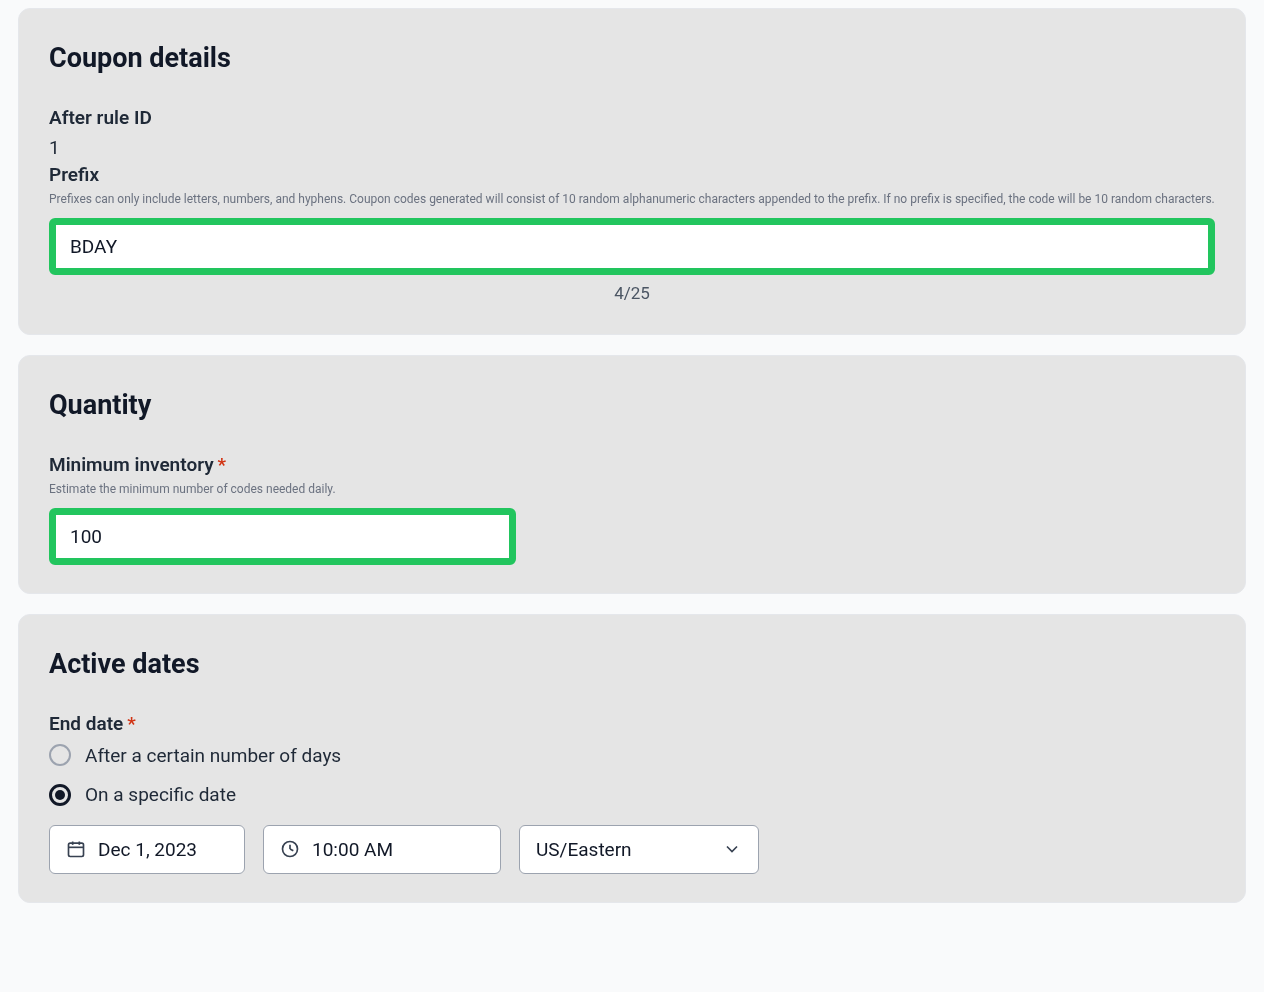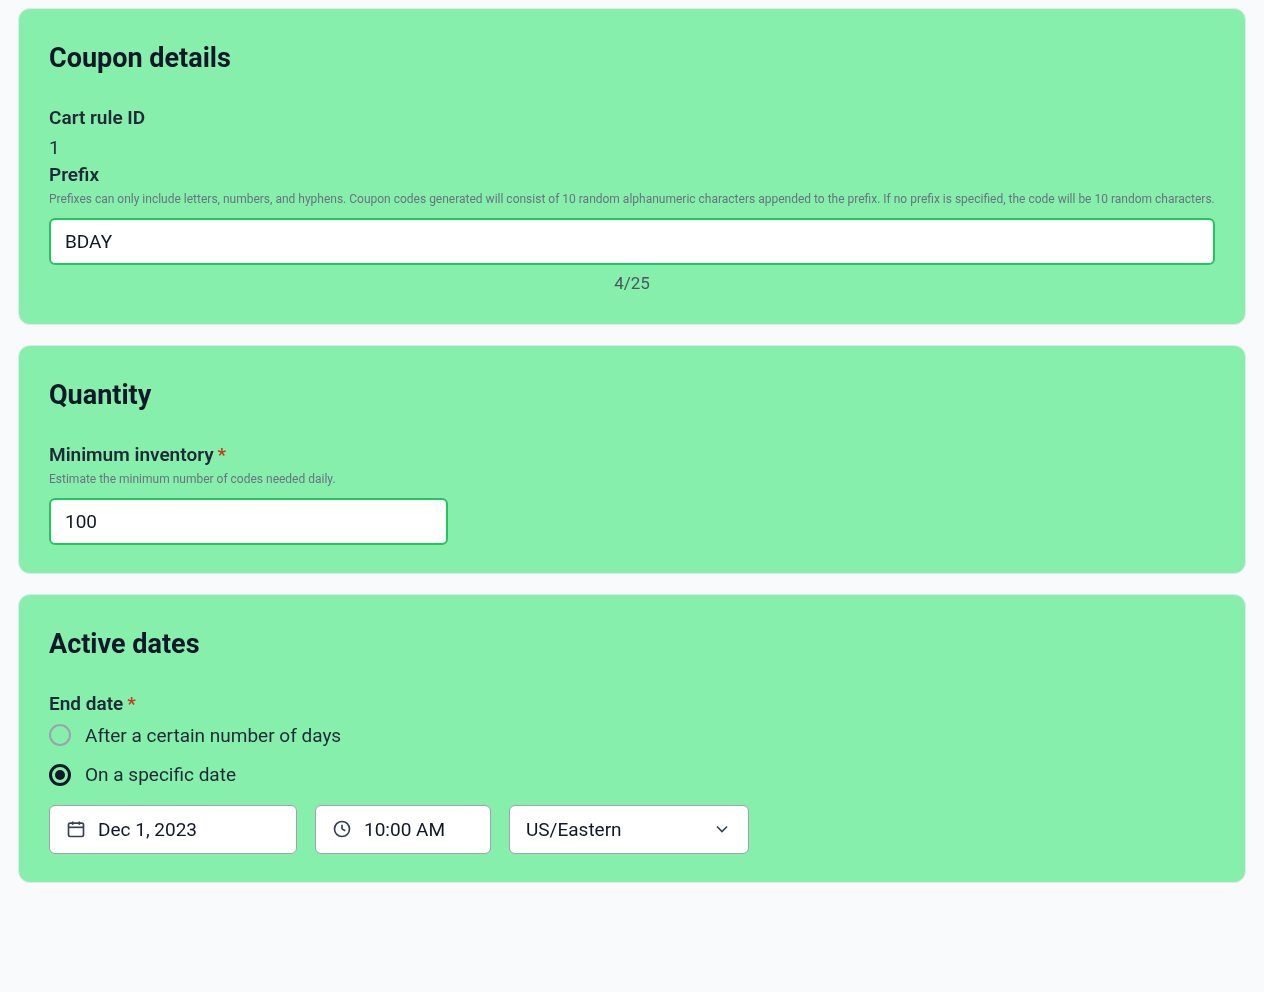--- a/index.html
+++ b/index.html
@@ -6,21 +6,21 @@
   body {
     font-family: -apple-system, BlinkMacSystemFont, "Segoe UI", Roboto, Helvetica, Arial, sans-serif;
     background: #f9fafb;
     color: #1f2937;
     padding: 8px 18px 30px;
     width: 1264px;
     font-size: 17px;
     line-height: 1.45;
   }
   .card {
-    background: #86efac;
+    background: #e5e5e5;
     border: 1px solid #e5e7eb;
     border-radius: 12px;
     padding: 30px 30px 28px;
     margin-bottom: 20px;
   }
   .card-title {
     font-size: 27px;
     font-weight: 700;
     color: #111827;
     margin-bottom: 26px;
@@ -40,30 +40,30 @@
   }
   .field-help {
     font-size: 12px;
     color: #6b7280;
     margin-top: 2px;
     margin-bottom: 10px;
   }
   .req { color: #d13212; margin-left: 4px; }
   .text-input {
     width: 100%;
-    border: 2px solid #22c55e;
+    border: 7px solid #22c55e;
     border-radius: 6px;
     padding: 10px 14px;
     font-size: 19px;
     color: #111827;
     font-family: inherit;
     outline: none;
     background: #fff;
   }
-  .text-input.narrow { width: 399px; }
+  .text-input.narrow { width: 467px; }
   .char-count {
     text-align: center;
     font-size: 17px;
     color: #4b5563;
     margin-top: 6px;
   }
   .radio-group { margin-top: 4px; }
   .radio-row {
     display: flex;
     align-items: center;
@@ -95,35 +95,35 @@
     gap: 12px;
     border: 1px solid #9ca3af;
     border-radius: 6px;
     padding: 10px 16px;
     font-size: 19px;
     color: #111827;
     background: #fff;
     cursor: pointer;
     min-height: 48px;
   }
-  .picker.date { width: 248px; }
-  .picker.time { width: 176px; }
+  .picker.date { width: 196px; }
+  .picker.time { width: 238px; }
   .picker.select { width: 240px; justify-content: space-between; }
   .icon { width: 20px; height: 20px; flex-shrink: 0; display: inline-flex; align-items: center; justify-content: center; }
   .icon svg { width: 100%; height: 100%; stroke: #374151; stroke-width: 2; fill: none; }
   .picker-text { flex: 1; }
 </style>
 </head>
 <body>
 
 <div class="card">
   <h2 class="card-title">Coupon details</h2>
 
   <div class="field">
-    <div class="field-label">Cart rule ID</div>
+    <div class="field-label">After rule ID</div>
     <div class="field-value">1</div>
   </div>
 
   <div class="field">
     <div class="field-label">Prefix</div>
     <div class="field-help">Prefixes can only include letters, numbers, and hyphens. Coupon codes generated will consist of 10 random alphanumeric characters appended to the prefix. If no prefix is specified, the code will be 10 random characters.</div>
     <input type="text" class="text-input" value="BDAY" style="">
     <div class="char-count">4/25</div>
   </div>
 </div>

